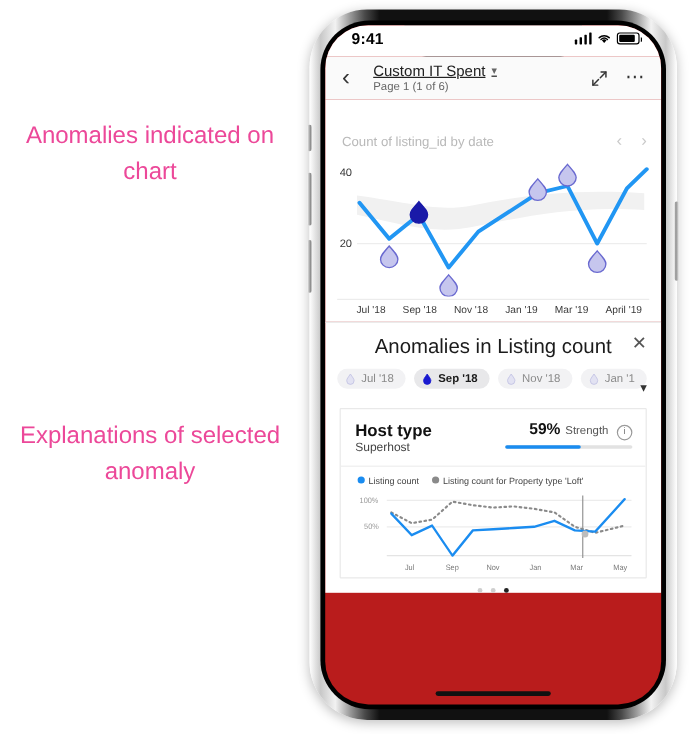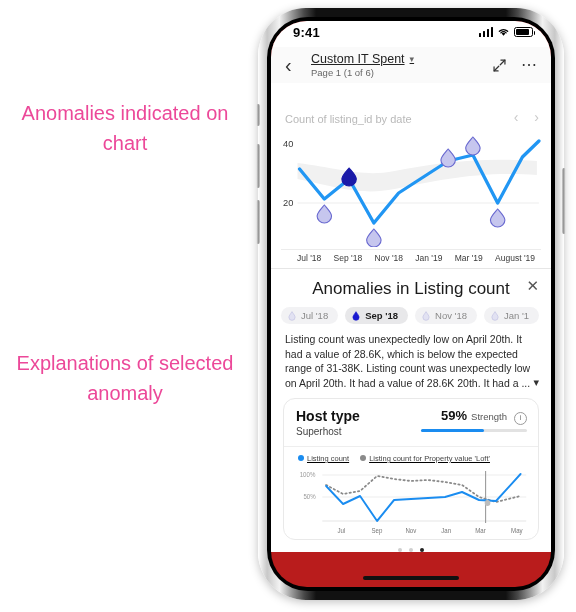--- a/index.html
+++ b/index.html
@@ -182,42 +182,42 @@
     padding:0 14px 6px 14px;
     font-size:10.5px; line-height:14.5px; color:#2b2b2b;
     position:relative;
   }
   .anom-chevron{ position:absolute; right:12px; bottom:7px; font-size:11px; color:#333; }
 
   
   .host-card{
     margin:2px 12px 0 12px;
     border:1px solid #e9e9e9;
-    border-radius:12px;
+    border-radius:1px;
     background:#fff;
     overflow:hidden;
   }
   .host-top{
     display:flex;align-items:flex-start;justify-content:space-between;
     padding:9px 11px 9px 12px;
     border-bottom:1px solid #eee;
   }
   .host-name{ font-size:14px; font-weight:bold; color:#111; line-height:16px;}
   .host-sub{ font-size:10px; color:#444; margin-top:2px;}
   .strength-wrap{ width:106px;text-align:right; }
   .strength-row{ display:flex;align-items:baseline;justify-content:flex-end;gap:4px;}
   .strength-pct{ font-size:13px;font-weight:bold;color:#111;}
   .strength-lbl{ font-size:9.5px;color:#555;}
   .info-ico{ width:11px;height:11px;border:1px solid #9a9a9a;border-radius:50%;
     font-size:8px;color:#7a7a7a;display:inline-flex;align-items:center;justify-content:center;
     margin-left:3px;line-height:1;}
   .strength-bar{ margin-top:4px;height:3px;background:#e2e2e2;border-radius:2px;position:relative;}
   .strength-bar i{ position:absolute;left:0;top:0;bottom:0;background:#1a8cf0;border-radius:2px;display:block;}
 
-  .host-body{ padding:7px 8px 2px 10px;text-decoration:underline; }
+  .host-body{ padding:7px 8px 2px 10px; }
   .legend{ display:flex;gap:11px;align-items:center;padding-left:4px; }
   .legend span{ font-size:7.5px;color:#444; }
   .dot{ width:6px;height:6px;border-radius:50%;display:inline-block;margin-right:3px;}
   .dot.blue{ background:#1a8cf0; }
   .dot.grey{ background:#8a8a8a; }
   .mini-svg{ display:block;width:100%;height:72px;margin-top:2px; }
 
   .host-note{
     margin:6px 12px 0 12px;
     background:#f5f5f5;
@@ -325,21 +325,21 @@
           <path d="M210,82 c-5,6 -7,8 -7,11 a7,7 0 0 0 14,0 c0,-3 -2,-5 -7,-11 Z" fill="#c6c6ee" stroke="#6a6ad0" stroke-width="1.1"></path>
         </g>
       </svg>
 
       <div class="axis-row">
         <span>Jul '18</span>
         <span>Sep '18</span>
         <span>Nov '18</span>
         <span>Jan '19</span>
         <span>Mar '19</span>
-        <span>August '19</span>
+        <span>April '19</span>
       </div>
     </div>
 
     <div class="anom-panel">
       <div class="anom-head">
         <div class="anom-title">Anomalies in Listing count</div>
         <div class="anom-close">✕</div>
       </div>
 
       <div class="chips">
@@ -363,21 +363,20 @@
         </div>
         <div class="chip">
           <svg class="drop" viewBox="0 0 12 15">
             <path d="M6,1 C3,5.5 1.4,7.2 1.4,9.4 a4.6,4.6 0 0 0 9.2,0 C10.6,7.2 9,5.5 6,1 Z" fill="#e2e2f2" stroke="#bfbfe2" stroke-width="1"></path>
           </svg>
           <span>Jan '1</span>
         </div>
       </div>
 
       <div class="anom-text">
-        <span>Listing count was unexpectedly low on April 20th. It had a value of 28.6K, which is below the expected range of 31-38K. Listing count was unexpectedly low on April 20th. It had a value of 28.6K 20th. It had a ...</span>
         <span class="anom-chevron">▾</span>
       </div>
 
       <div class="host-card">
         <div class="host-top">
           <div>
             <div class="host-name">Host type</div>
             <div class="host-sub">Superhost</div>
           </div>
           <div class="strength-wrap">
@@ -388,21 +387,21 @@
             </div>
             <div class="strength-bar">
                 <i style="width:59%"></i>
               </div>
           </div>
         </div>
 
         <div class="host-body">
           <div class="legend">
             <span><i class="dot blue"></i><span>Listing count</span></span>
-            <span><i class="dot grey"></i><span>Listing count for Property value 'Loft'</span></span>
+            <span><i class="dot grey"></i><span>Listing count for Property type 'Loft'</span></span>
           </div>
 
           <svg class="mini-svg" viewBox="0 0 250 72" preserveAspectRatio="none">
             <line x1="30" y1="10" x2="246" y2="10" stroke="#ececec" stroke-width="1"></line>
             <line x1="30" y1="32" x2="246" y2="32" stroke="#ececec" stroke-width="1"></line>
             <line x1="30" y1="56" x2="246" y2="56" stroke="#e4e4e4" stroke-width="1"></line>
             <text x="6" y="12" font-size="6.5" fill="#9a9a9a" font-family="Liberation Sans, sans-serif">100%</text>
             <text x="10" y="34" font-size="6.5" fill="#9a9a9a" font-family="Liberation Sans, sans-serif">50%</text>
 
             <line x1="203" y1="6" x2="203" y2="58" stroke="#8e8e8e" stroke-width="1"></line>

